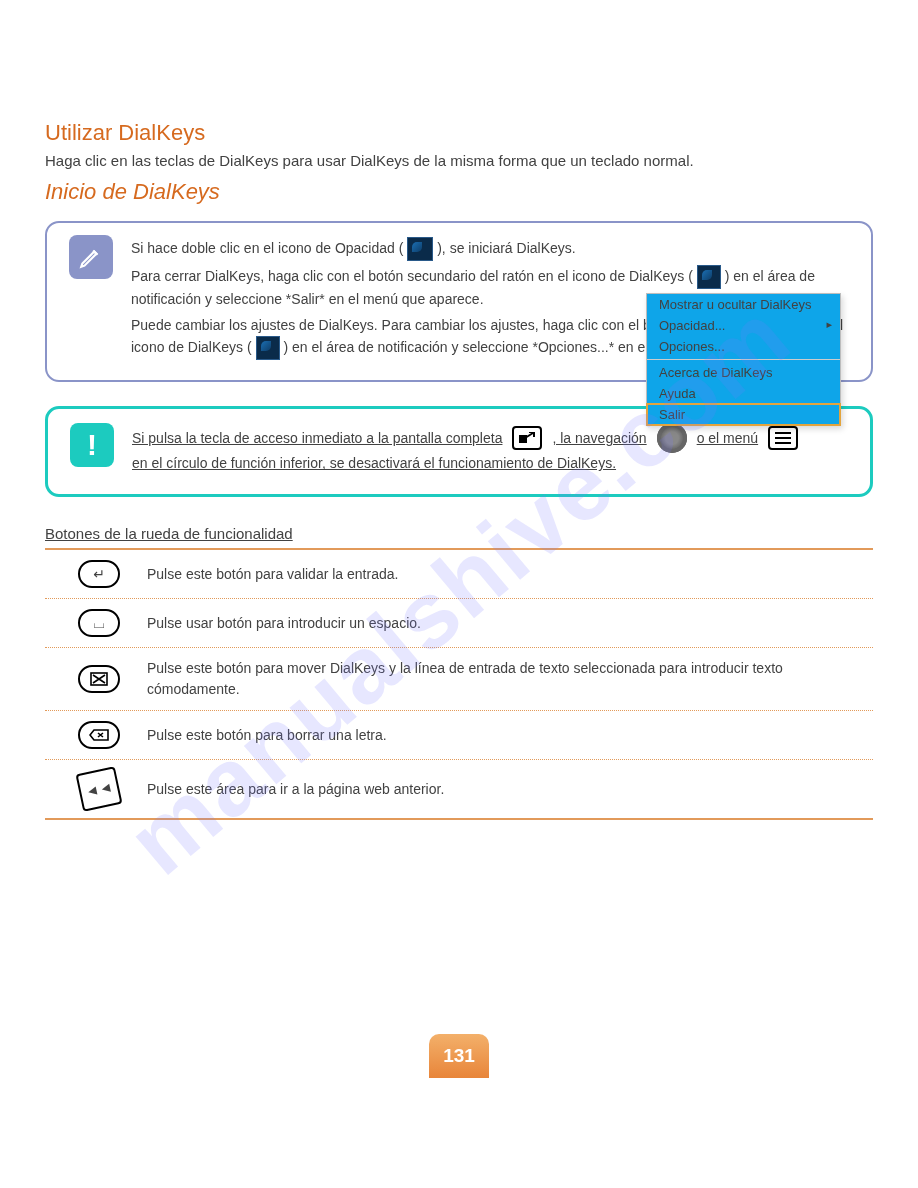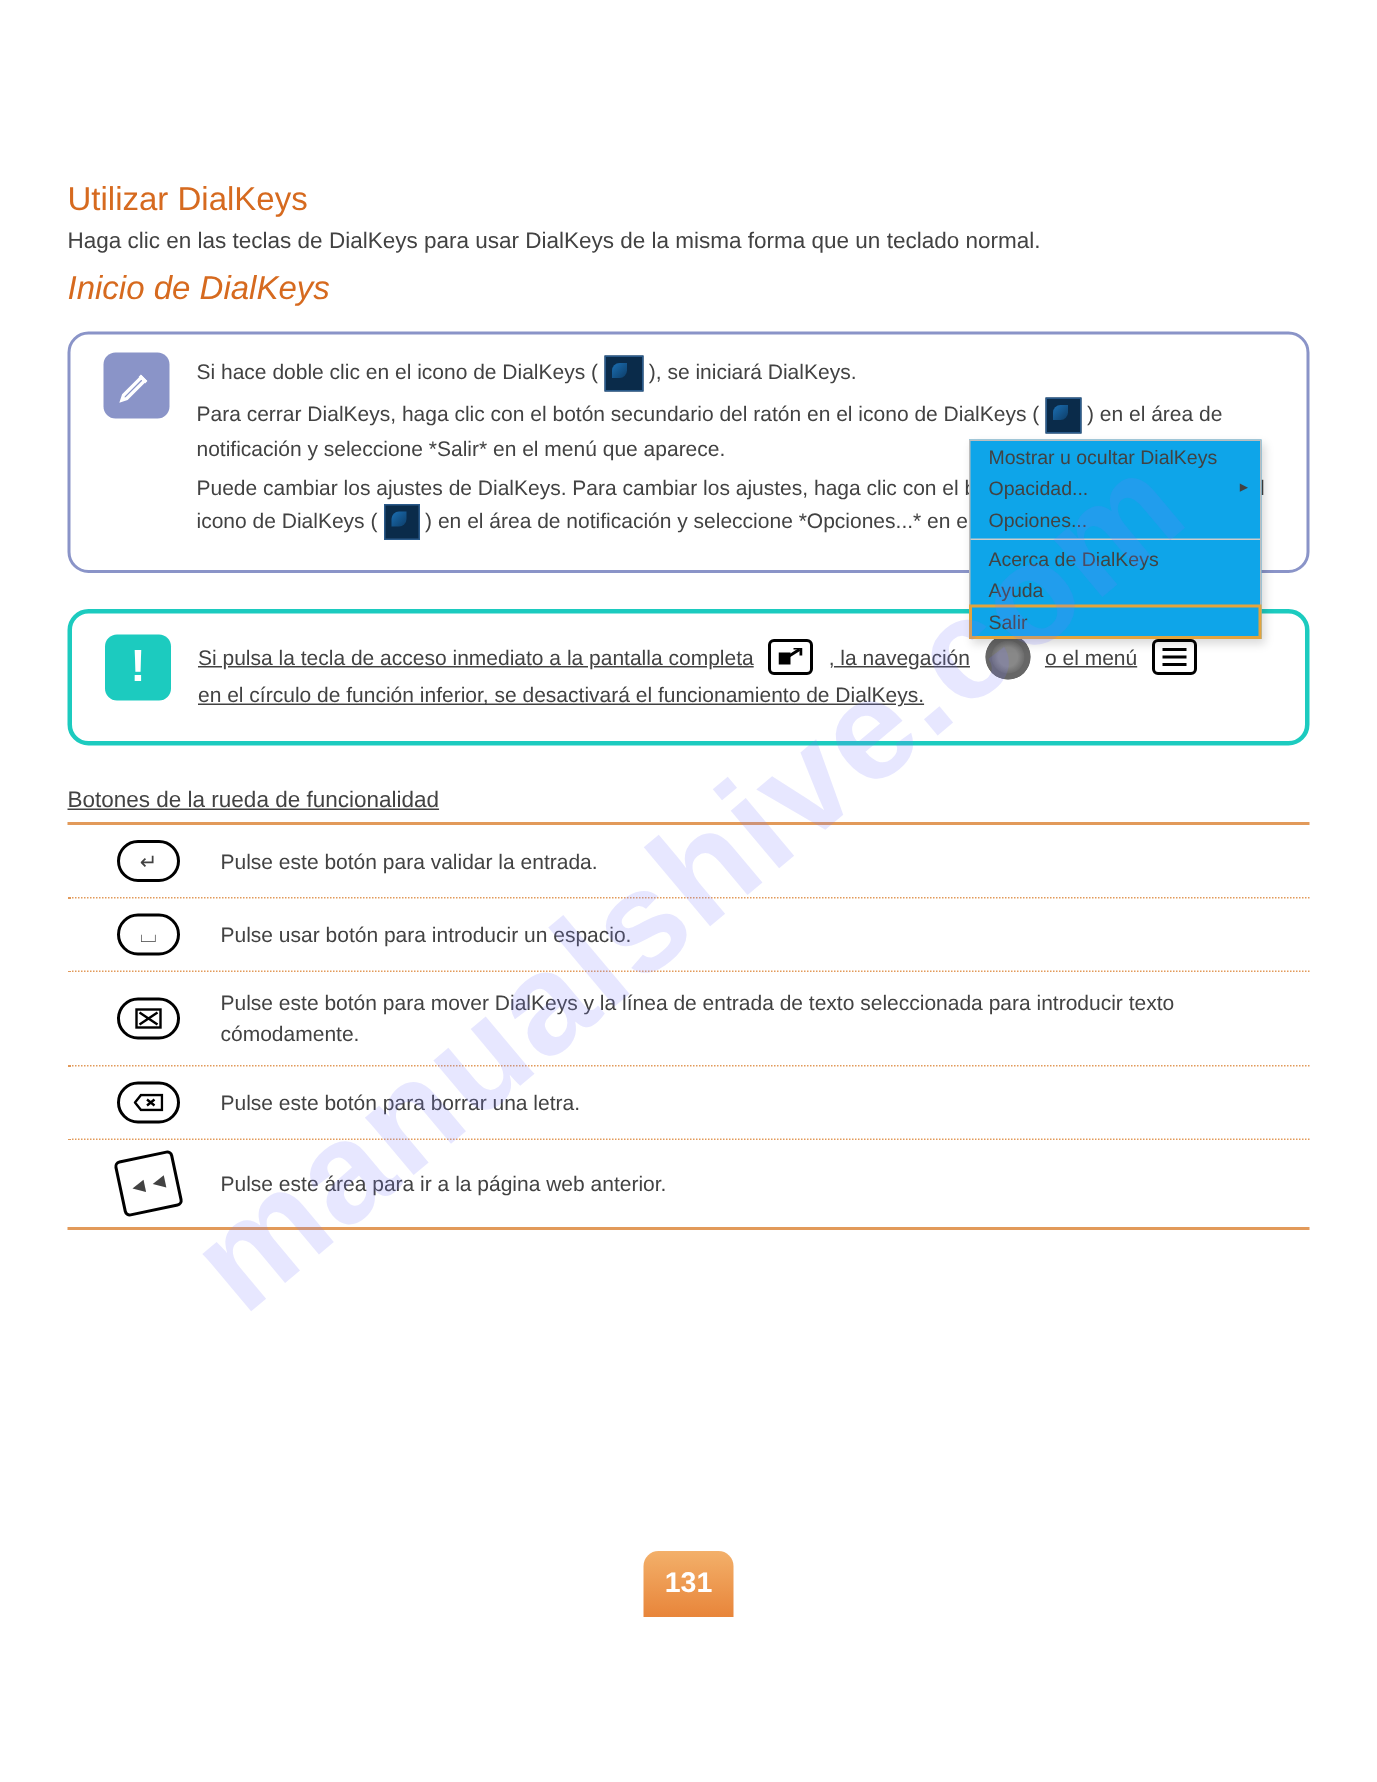--- a/index.html
+++ b/index.html
@@ -218,21 +218,21 @@
   <div class="note-card">
     <div class="note-body">
       <div class="note-icon">
         <svg width="26" height="26" viewBox="0 0 24 24" fill="none" stroke="#fff" stroke-width="2">
           <path d="M3 21l3-1 11-11-2-2L4 18l-1 3z"></path>
             <path d="M14 6l4 4"></path>
         </svg>
       </div>
       <div class="note-text">
         <div>
-          <span>Si hace doble clic en el icono de DialKeys (</span>
+          <span>Si hace doble clic en el icono de Opacidad (</span>
           <span class="inline-ic small"></span>
           <span>), se iniciará DialKeys.</span>
         </div>
         <div style="margin-top:4px;">
           <span>Para cerrar DialKeys, haga clic con el botón secundario del ratón en el icono de DialKeys (</span>
           <span class="inline-ic"></span>
           <span>) en el área de notificación y seleccione *Salir* en el menú que aparece.</span>
         </div>
         <div style="margin-top:4px;">
           <span>Puede cambiar los ajustes de DialKeys. Para cambiar los ajustes, haga clic con el botón secundario del ratón en el icono de DialKeys (</span>

